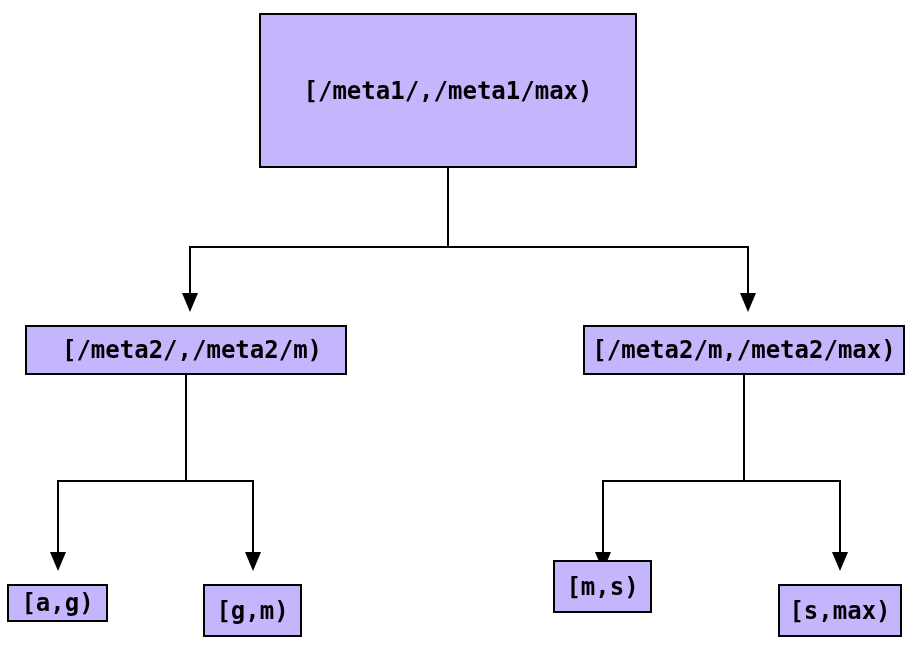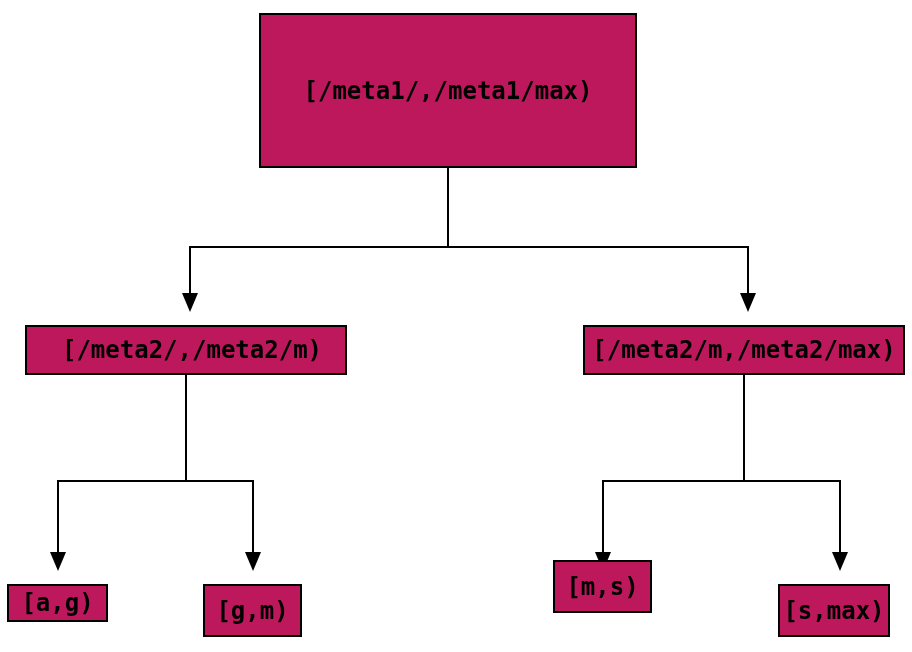--- a/index.html
+++ b/index.html
@@ -28,36 +28,36 @@
     fill: none;
   }
   .arrowhead {
     fill: #000000;
     stroke: none;
   }
   .node {
     position: absolute;
     box-sizing: border-box;
     border: 2px solid #000000;
-    background: #be185d;
+    background: #c4b5fd;
     display: flex;
     align-items: center;
     justify-content: center;
     font-weight: bold;
     font-size: 24px;
     color: #000000;
     white-space: nowrap;
   }
   .node-root      { left: 259px; top: 13px;  width: 378px; height: 155px; }
   .node-meta2-low { left: 25px;  top: 325px; width: 322px; height: 50px; padding-left: 12px;  }
   .node-meta2-high{ left: 583px; top: 325px; width: 322px; height: 50px;  }
   .node-leaf-ag   { left: 7px;   top: 584px; width: 101px; height: 38px;  }
   .node-leaf-gm   { left: 203px; top: 584px; width: 99px;  height: 53px; text-align: right;  }
   .node-leaf-ms   { left: 553px; top: 560px; width: 99px;  height: 53px;  }
-  .node-leaf-smax { left: 778px; top: 584px; width: 112px; height: 53px;  }
+  .node-leaf-smax { left: 778px; top: 584px; width: 124px; height: 53px;  }
 </style>
 </head>
 <body>
 
 <div class="canvas">
 
   <svg class="connectors" viewBox="0 0 912 652" xmlns="http://www.w3.org/2000/svg" aria-hidden="true">
 
     <path class="edge" d="M448 168 V247"></path>
     <path class="edge" d="M189 247 H749"></path>

